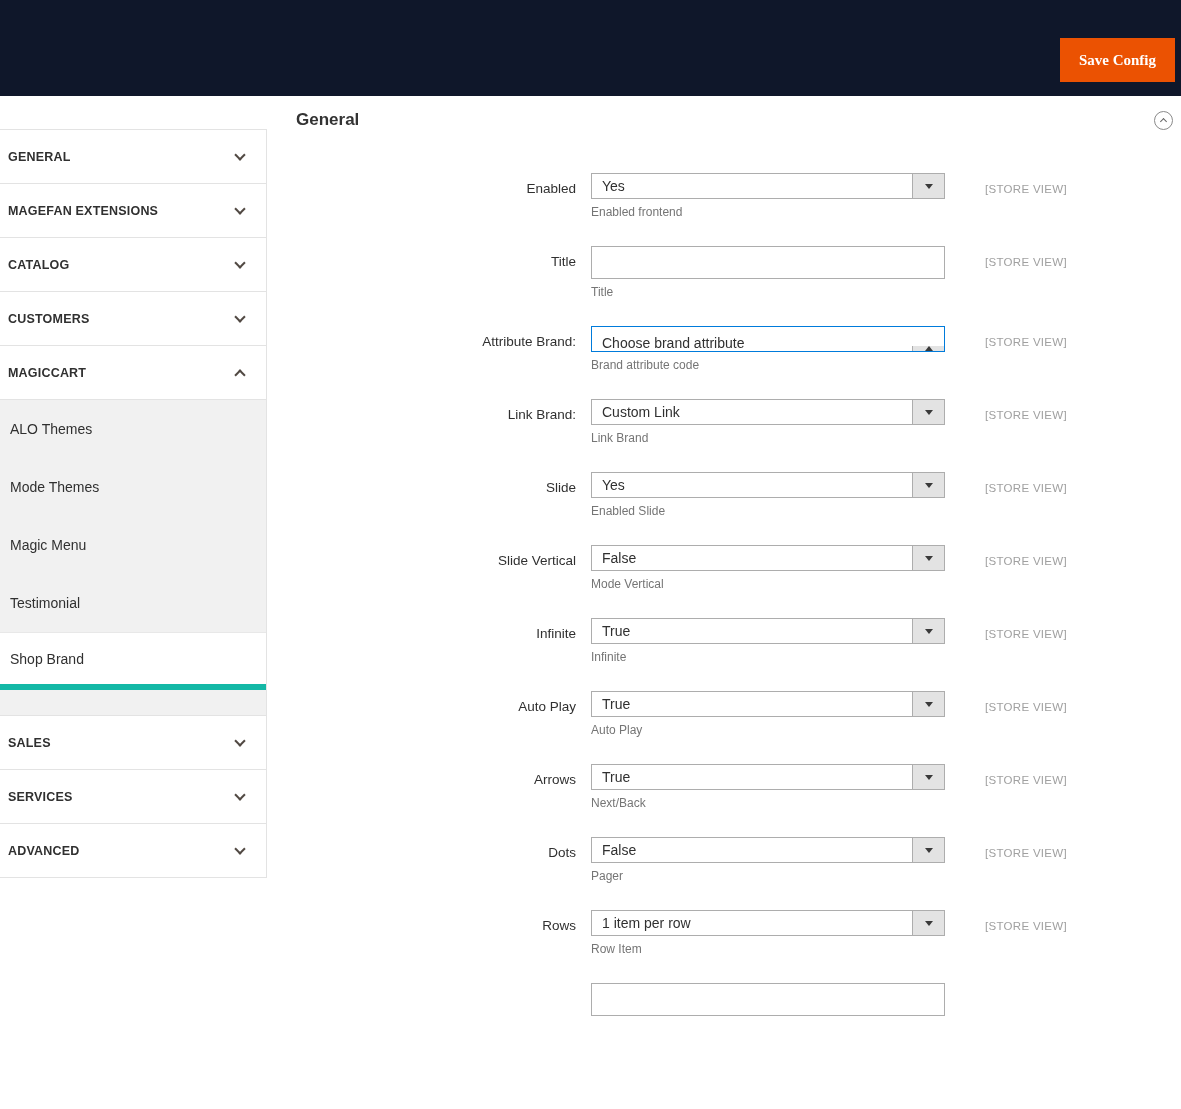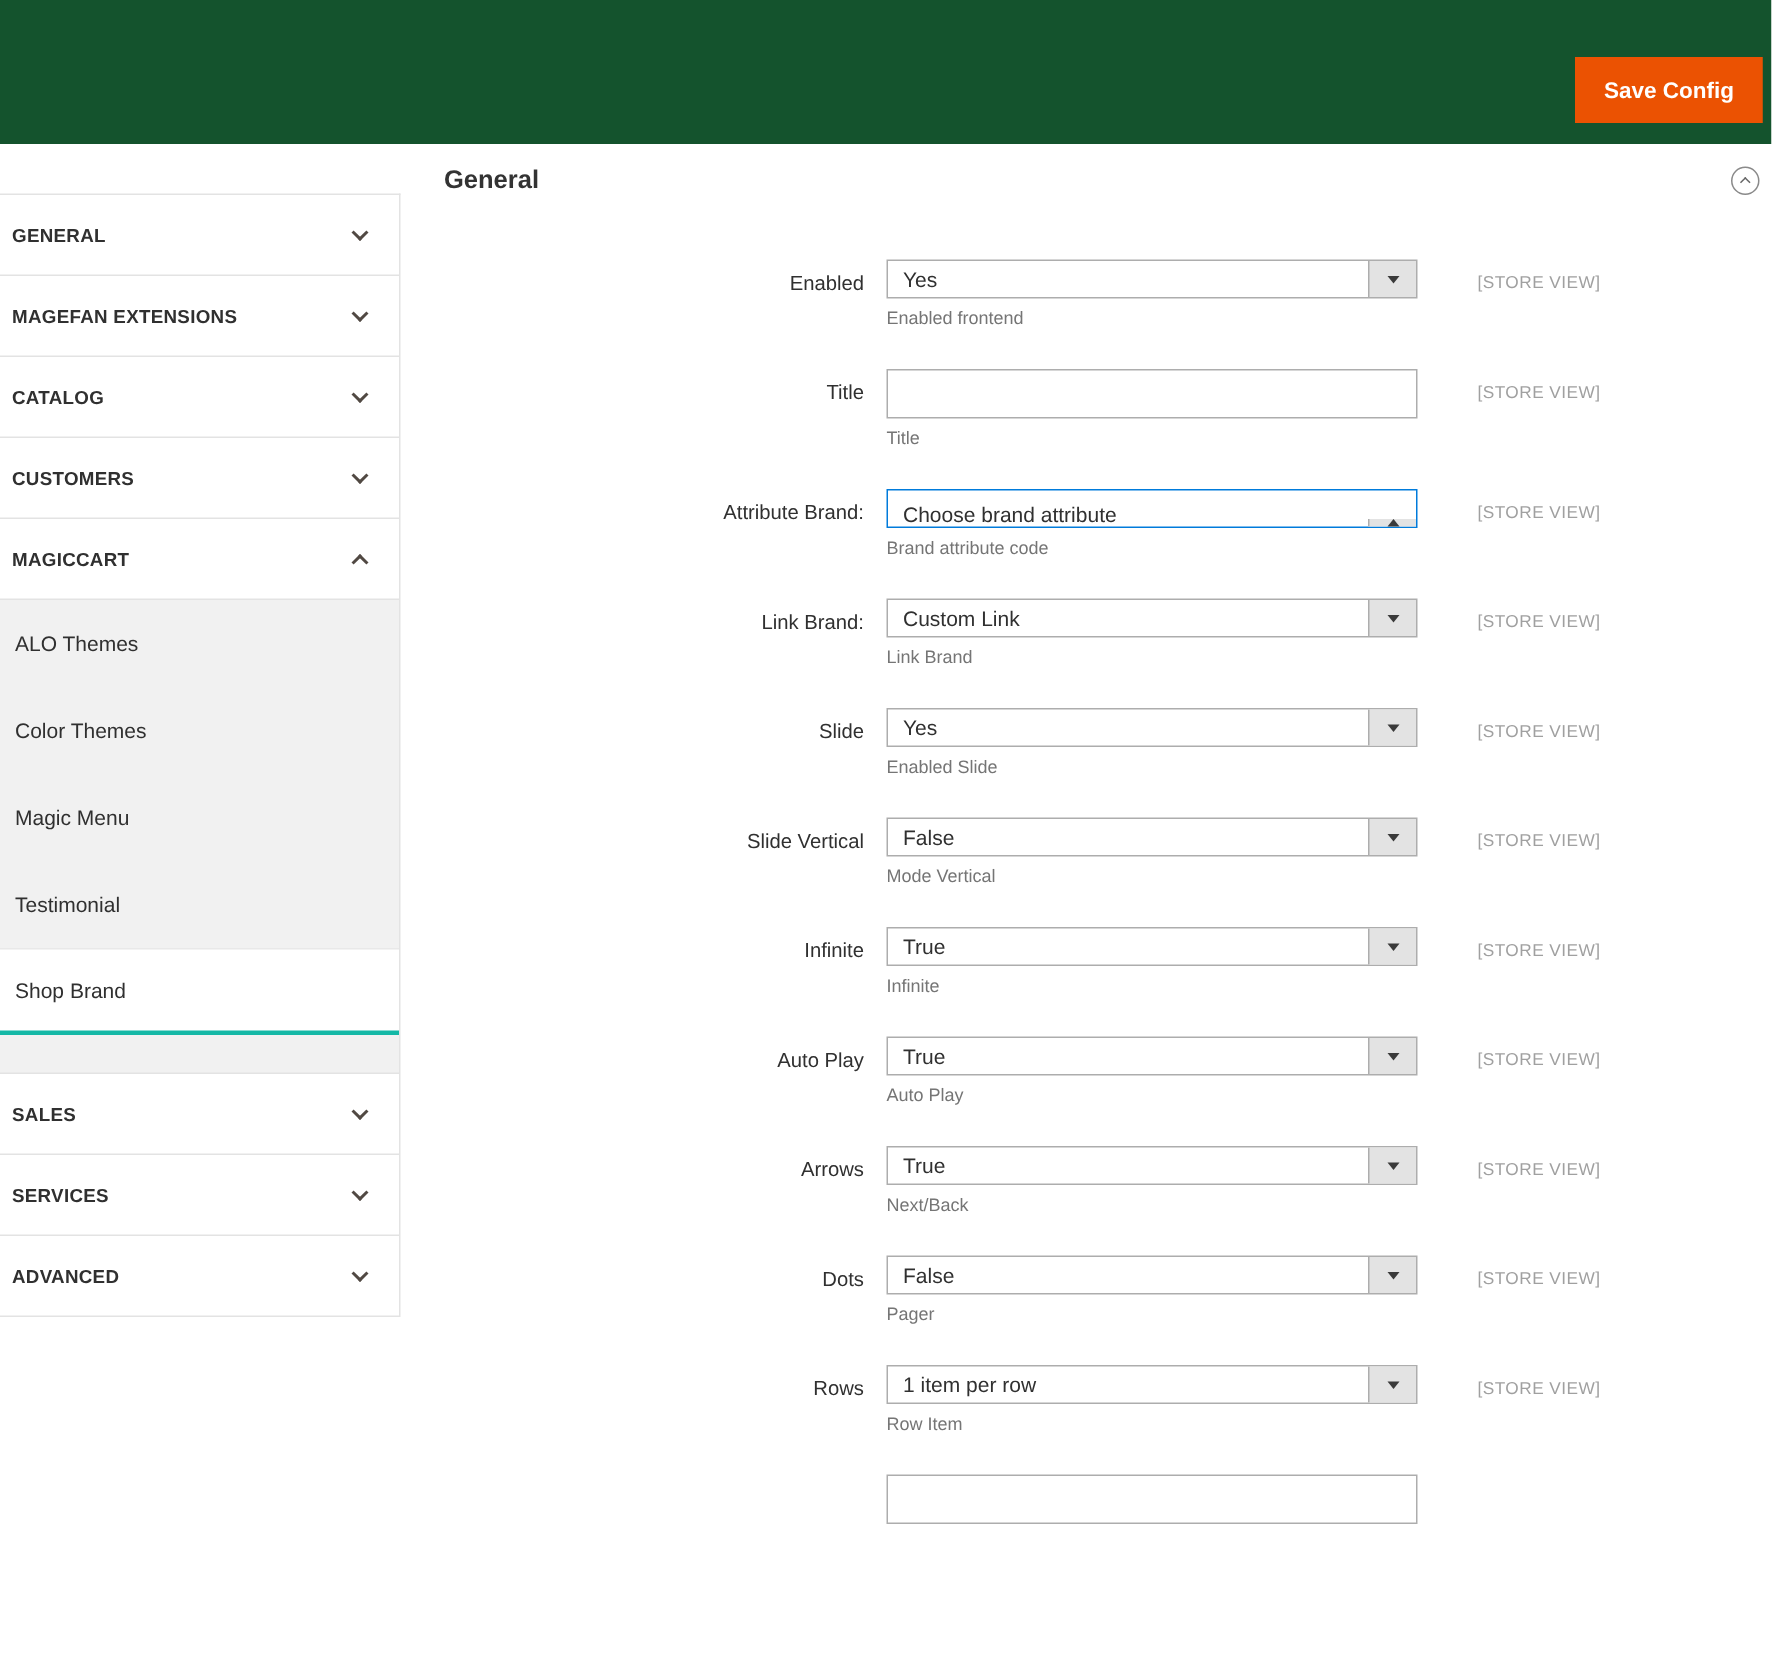--- a/index.html
+++ b/index.html
@@ -6,21 +6,21 @@
   html, body { width: 1181px; height: 1109px; }
   body {
     overflow: hidden;
     background: #ffffff;
     font-family: "Liberation Sans", "DejaVu Sans", sans-serif;
     color: #303030;
     position: relative;
   }
 
   
-  .header { height: 96px; background: #14532d; position: relative; }
+  .header { height: 96px; background: #0f172a; position: relative; font-family: Liberation Serif, serif; }
   .save-btn {
     position: absolute; top: 38px; right: 6px;
     height: 44px; padding: 0 18px;
     background: #eb5202; border: 1px solid #eb5202;
     color: #fff; font-size: 15px; font-weight: bold;
     font-family: inherit; cursor: pointer;
   }
 
   
   .content { display: flex; align-items: flex-start; }
@@ -49,21 +49,21 @@
     transform: rotate(45deg); margin-top: -4px;
   }
   .chev.up { transform: rotate(-135deg); margin-top: 4px; }
   .sb-sub { background: #f1f1f1; border-bottom: 1px solid #e3e3e3; }
   .sb-item {
     height: 58px; display: flex; align-items: center;
     padding-left: 10px; font-size: 14px; color: #303030; cursor: pointer;
   }
   .sb-item.selected {
     background: #fff;
-    border-top: 1px solid #e8e8e8; border-bottom: 3px solid #14b8a6;
+    border-top: 1px solid #e8e8e8; border-bottom: 6px solid #14b8a6;
   }
   .sb-spacer { height: 25px; }
 
   
   .main { flex: 1; padding: 14px 8px 0 29px; min-width: 0; }
   .section-head {
     display: flex; align-items: center; justify-content: space-between;
     margin-bottom: 43px;
   }
   .section-title { font-size: 17px; font-weight: bold; color: #333; }
@@ -142,21 +142,21 @@
       <div class="sb-section">
         <span class="sb-label">CUSTOMERS</span>
         <span class="chev"></span>
       </div>
       <div class="sb-section">
         <span class="sb-label">MAGICCART</span>
         <span class="chev up"></span>
       </div>
       <div class="sb-sub">
         <div class="sb-item">ALO Themes</div>
-        <div class="sb-item">Color Themes</div>
+        <div class="sb-item">Mode Themes</div>
         <div class="sb-item">Magic Menu</div>
         <div class="sb-item">Testimonial</div>
         <div class="sb-item selected">Shop Brand</div>
         <div class="sb-spacer"></div>
       </div>
       <div class="sb-section">
         <span class="sb-label">SALES</span>
         <span class="chev"></span>
       </div>
       <div class="sb-section">

